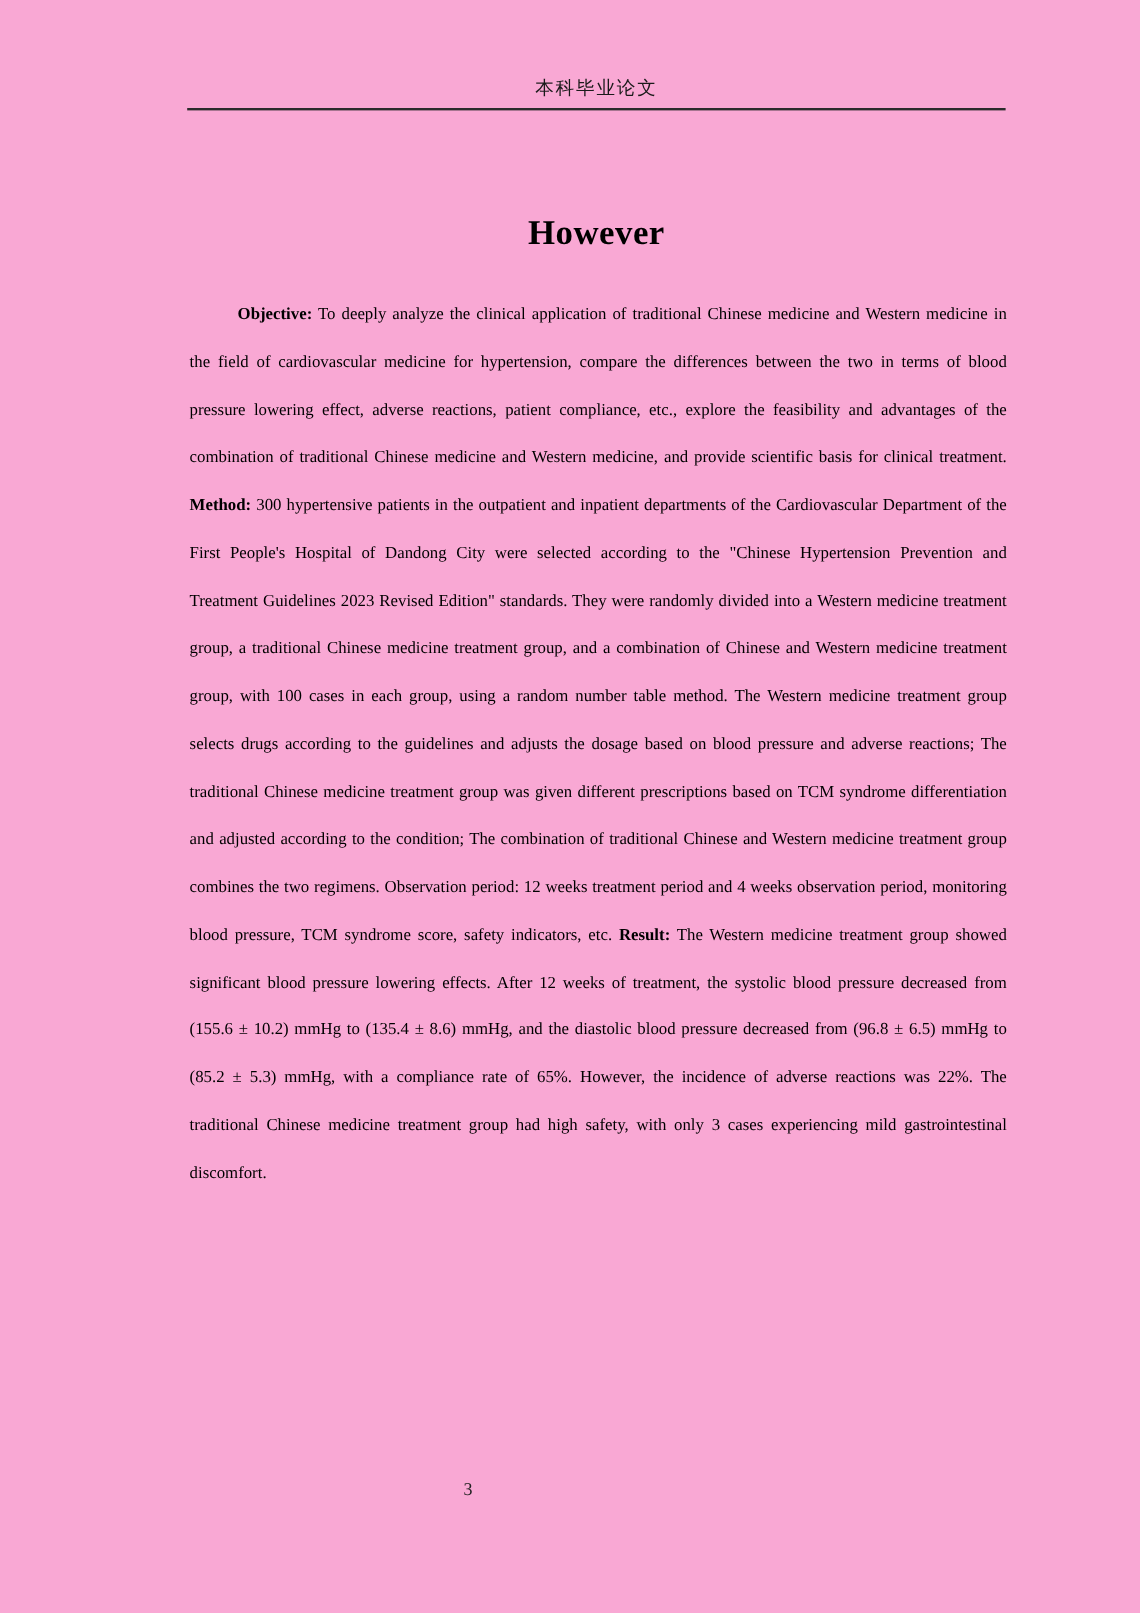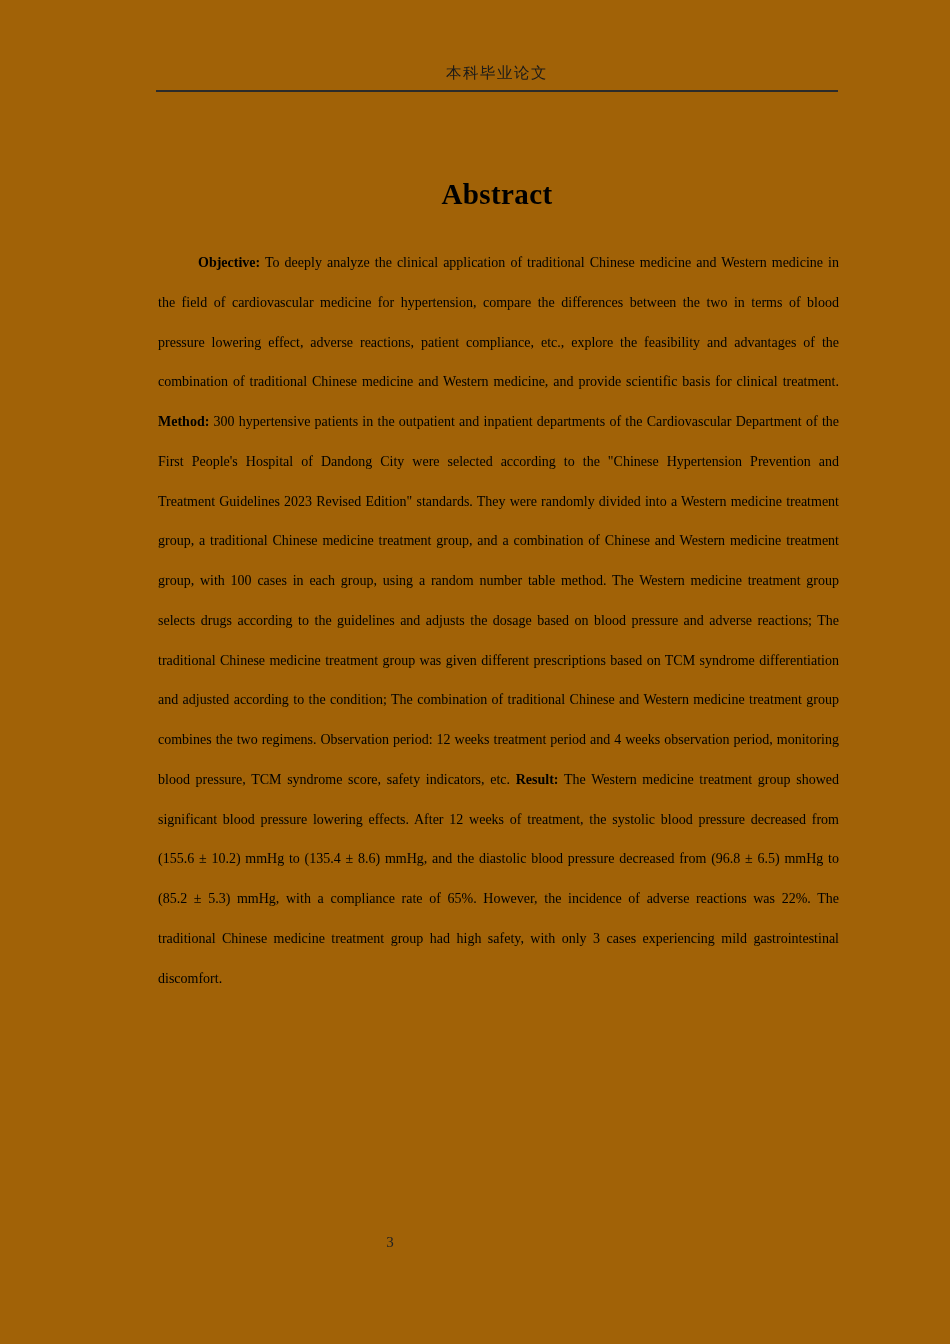--- a/index.html
+++ b/index.html
@@ -15,21 +15,21 @@
     color: #000000;
     overflow: hidden;
   }
 
   .page {
     position: absolute;
     left: 0;
     top: 0;
     width: 950px;
     height: 1344px;
-    background: #a16207;
+    background: #f9a8d4;
   }
 
   
   .page-header {
     position: absolute;
     left: 156px;
     top: 62px;
     width: 682px;
   }
   .page-header-text {
@@ -96,21 +96,21 @@
 </head>
 <body>
 
 <div class="page">
 
   <div class="page-header">
     <div class="page-header-text">本科毕业论文</div>
     <div class="header-rule"></div>
   </div>
 
-  <div class="doc-title">Abstract</div>
+  <div class="doc-title">However</div>
 
   <div class="body-block">
     <p class="para"><b>Objective:</b><span> To deeply analyze the clinical application of traditional Chinese medicine and Western medicine in the field of cardiovascular medicine for hypertension, compare the differences between the two in terms of blood pressure lowering effect, adverse reactions, patient compliance, etc., explore the feasibility and advantages of the combination of traditional Chinese medicine and Western medicine, and provide scientific basis for clinical treatment. </span><b>Method:</b><span> 300 hypertensive patients in the outpatient and inpatient departments of the Cardiovascular Department of the First People's Hospital of Dandong City were selected according to the "Chinese Hypertension Prevention and Treatment Guidelines 2023 Revised Edition" standards. They were randomly divided into a Western medicine treatment group, a traditional Chinese medicine treatment group, and a combination of Chinese and Western medicine treatment group, with 100 cases in each group, using a random number table method. The Western medicine treatment group selects drugs according to the guidelines and adjusts the dosage based on blood pressure and adverse reactions; The traditional Chinese medicine treatment group was given different prescriptions based on TCM syndrome differentiation and adjusted according to the condition; The combination of traditional Chinese and Western medicine treatment group combines the two regimens. Observation period: 12 weeks treatment period and 4 weeks observation period, monitoring blood pressure, TCM syndrome score, safety indicators, etc. </span><b>Result:</b><span> The Western medicine treatment group showed significant blood pressure lowering effects. After 12 weeks of treatment, the systolic blood pressure decreased from (155.6 ± 10.2) mmHg to (135.4 ± 8.6) mmHg, and the diastolic blood pressure decreased from (96.8 ± 6.5) mmHg to (85.2 ± 5.3) mmHg, with a compliance rate of 65%. However, the incidence of adverse reactions was 22%. The traditional Chinese medicine treatment group had high safety, with only 3 cases experiencing mild gastrointestinal discomfort.</span></p>
   </div>
 
   <div class="page-number">3</div>
 
 </div>
 
 </body></html>

